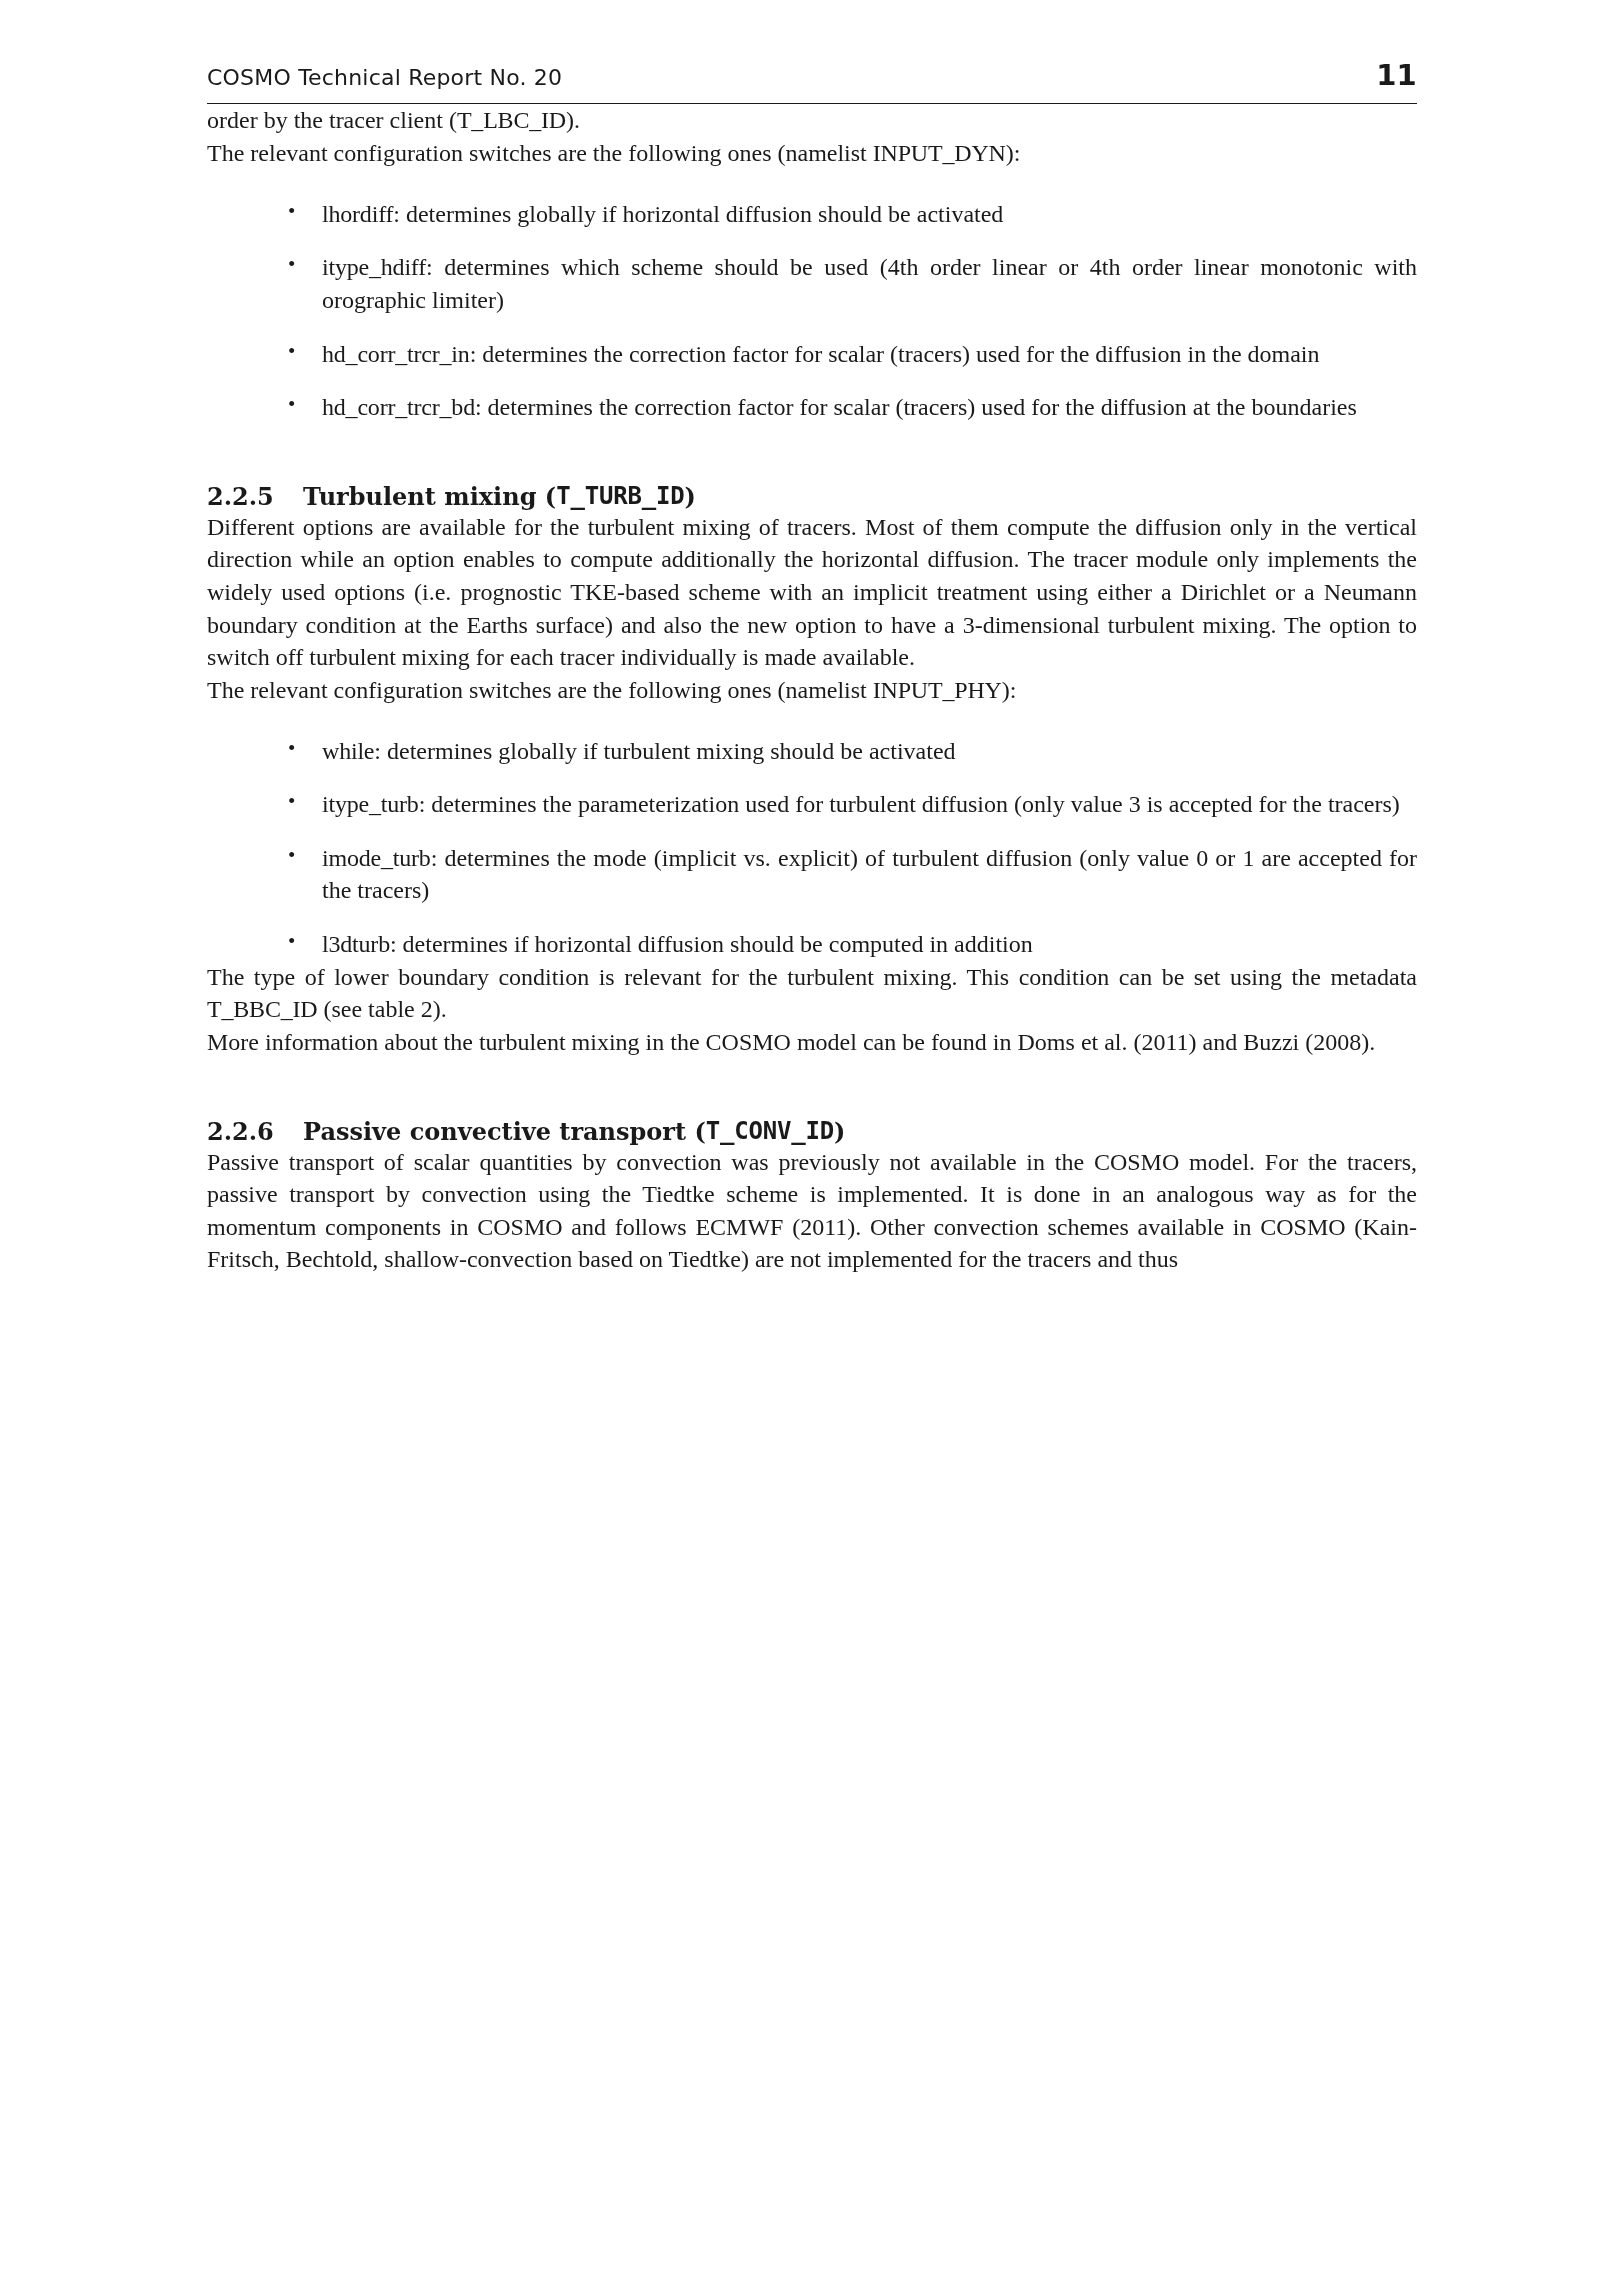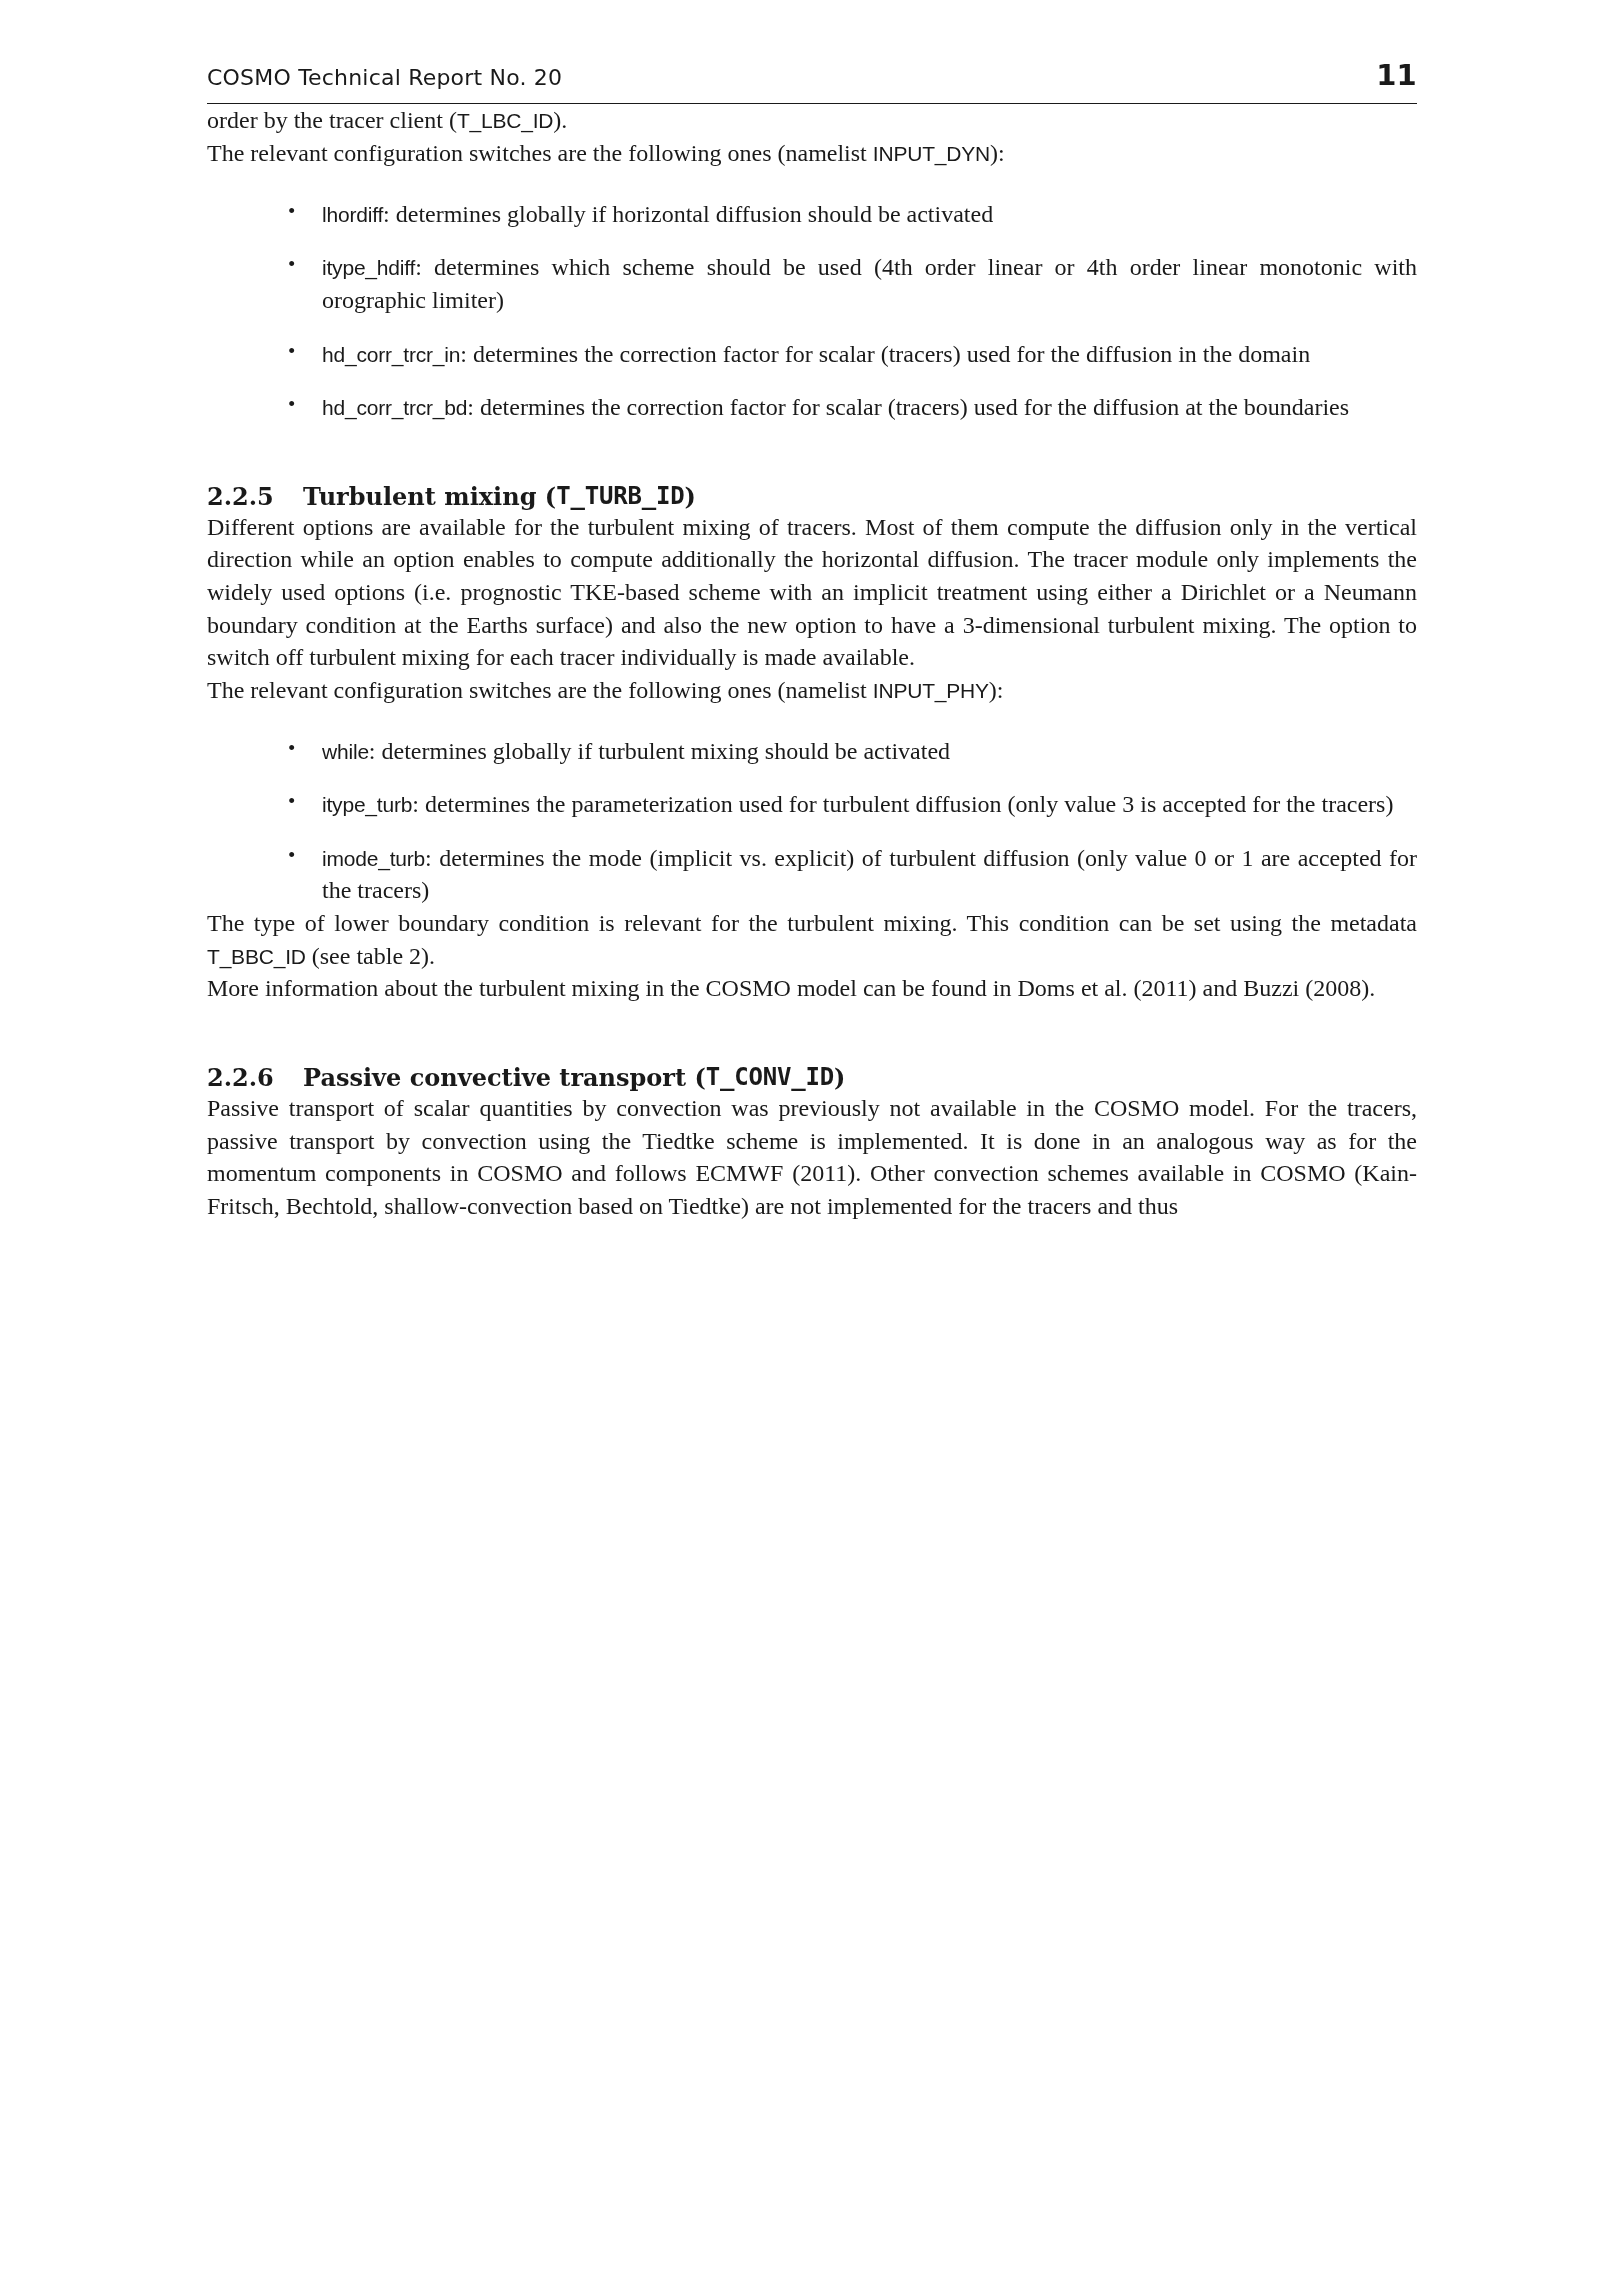--- a/index.html
+++ b/index.html
@@ -43,22 +43,22 @@
     font-size: 24px;
     line-height: 1.36;
     text-align: justify;
     margin: 0;
   }
   .mt-first { margin-top: 45px; }
   .mt-par   { margin-top: 39px; }
   .mt-par-lg{ margin-top: 45px; }
 
   .mono {
-    font-family: Liberation Sans, sans-serif;
-    font-size: 21px;
+    font-family: Liberation Serif, serif;
+    font-size: 24px;
     letter-spacing: -0.2px;
   }
   
   ul.bullets {
     list-style: none;
     margin: 28px 0 0 0;
     padding: 0 0 0 81px;
   }
   ul.bullets li {
     position: relative;
@@ -126,20 +126,21 @@
   </h3>
 
   <p class="body-par mt-par">Different options are available for the turbulent mixing of tracers. Most of them compute the diffusion only in the vertical direction while an option enables to compute additionally the horizontal diffusion. The tracer module only implements the widely used options (i.e. prognostic TKE-based scheme with an implicit treatment using either a Dirichlet or a Neumann boundary condition at the Earths surface) and also the new option to have a 3-dimensional turbulent mixing. The option to switch off turbulent mixing for each tracer individually is made available.</p>
 
   <p class="body-par mt-par-lg"><span>The relevant configuration switches are the following ones (namelist </span><span class="mono">INPUT_PHY</span><span>):</span></p>
 
   <ul class="bullets">
     <li><span class="mono">while</span><span>: determines globally if turbulent mixing should be activated</span></li>
     <li><span class="mono">itype_turb</span><span>: determines the parameterization used for turbulent diffusion (only value 3 is accepted for the tracers)</span></li>
     <li><span class="mono">imode_turb</span><span>: determines the mode (implicit vs. explicit) of turbulent diffusion (only value 0 or 1 are accepted for the tracers)</span></li>
+    <li><span class="mono">l3dturb</span><span>: determines if horizontal diffusion should be computed in addition</span></li>
   </ul>
 
   <p class="body-par mt-par"><span>The type of lower boundary condition is relevant for the turbulent mixing. This condition can be set using the metadata </span><span class="mono">T_BBC_ID</span><span> (see table 2).</span></p>
 
   <p class="body-par mt-par-lg">More information about the turbulent mixing in the COSMO model can be found in Doms et al. (2011) and Buzzi (2008).</p>
 
   <h3 class="section">
     <span class="num">2.2.6</span>
     <span class="ttl">Passive convective transport (</span>
       <span class="mono-head">T_CONV_ID</span>

